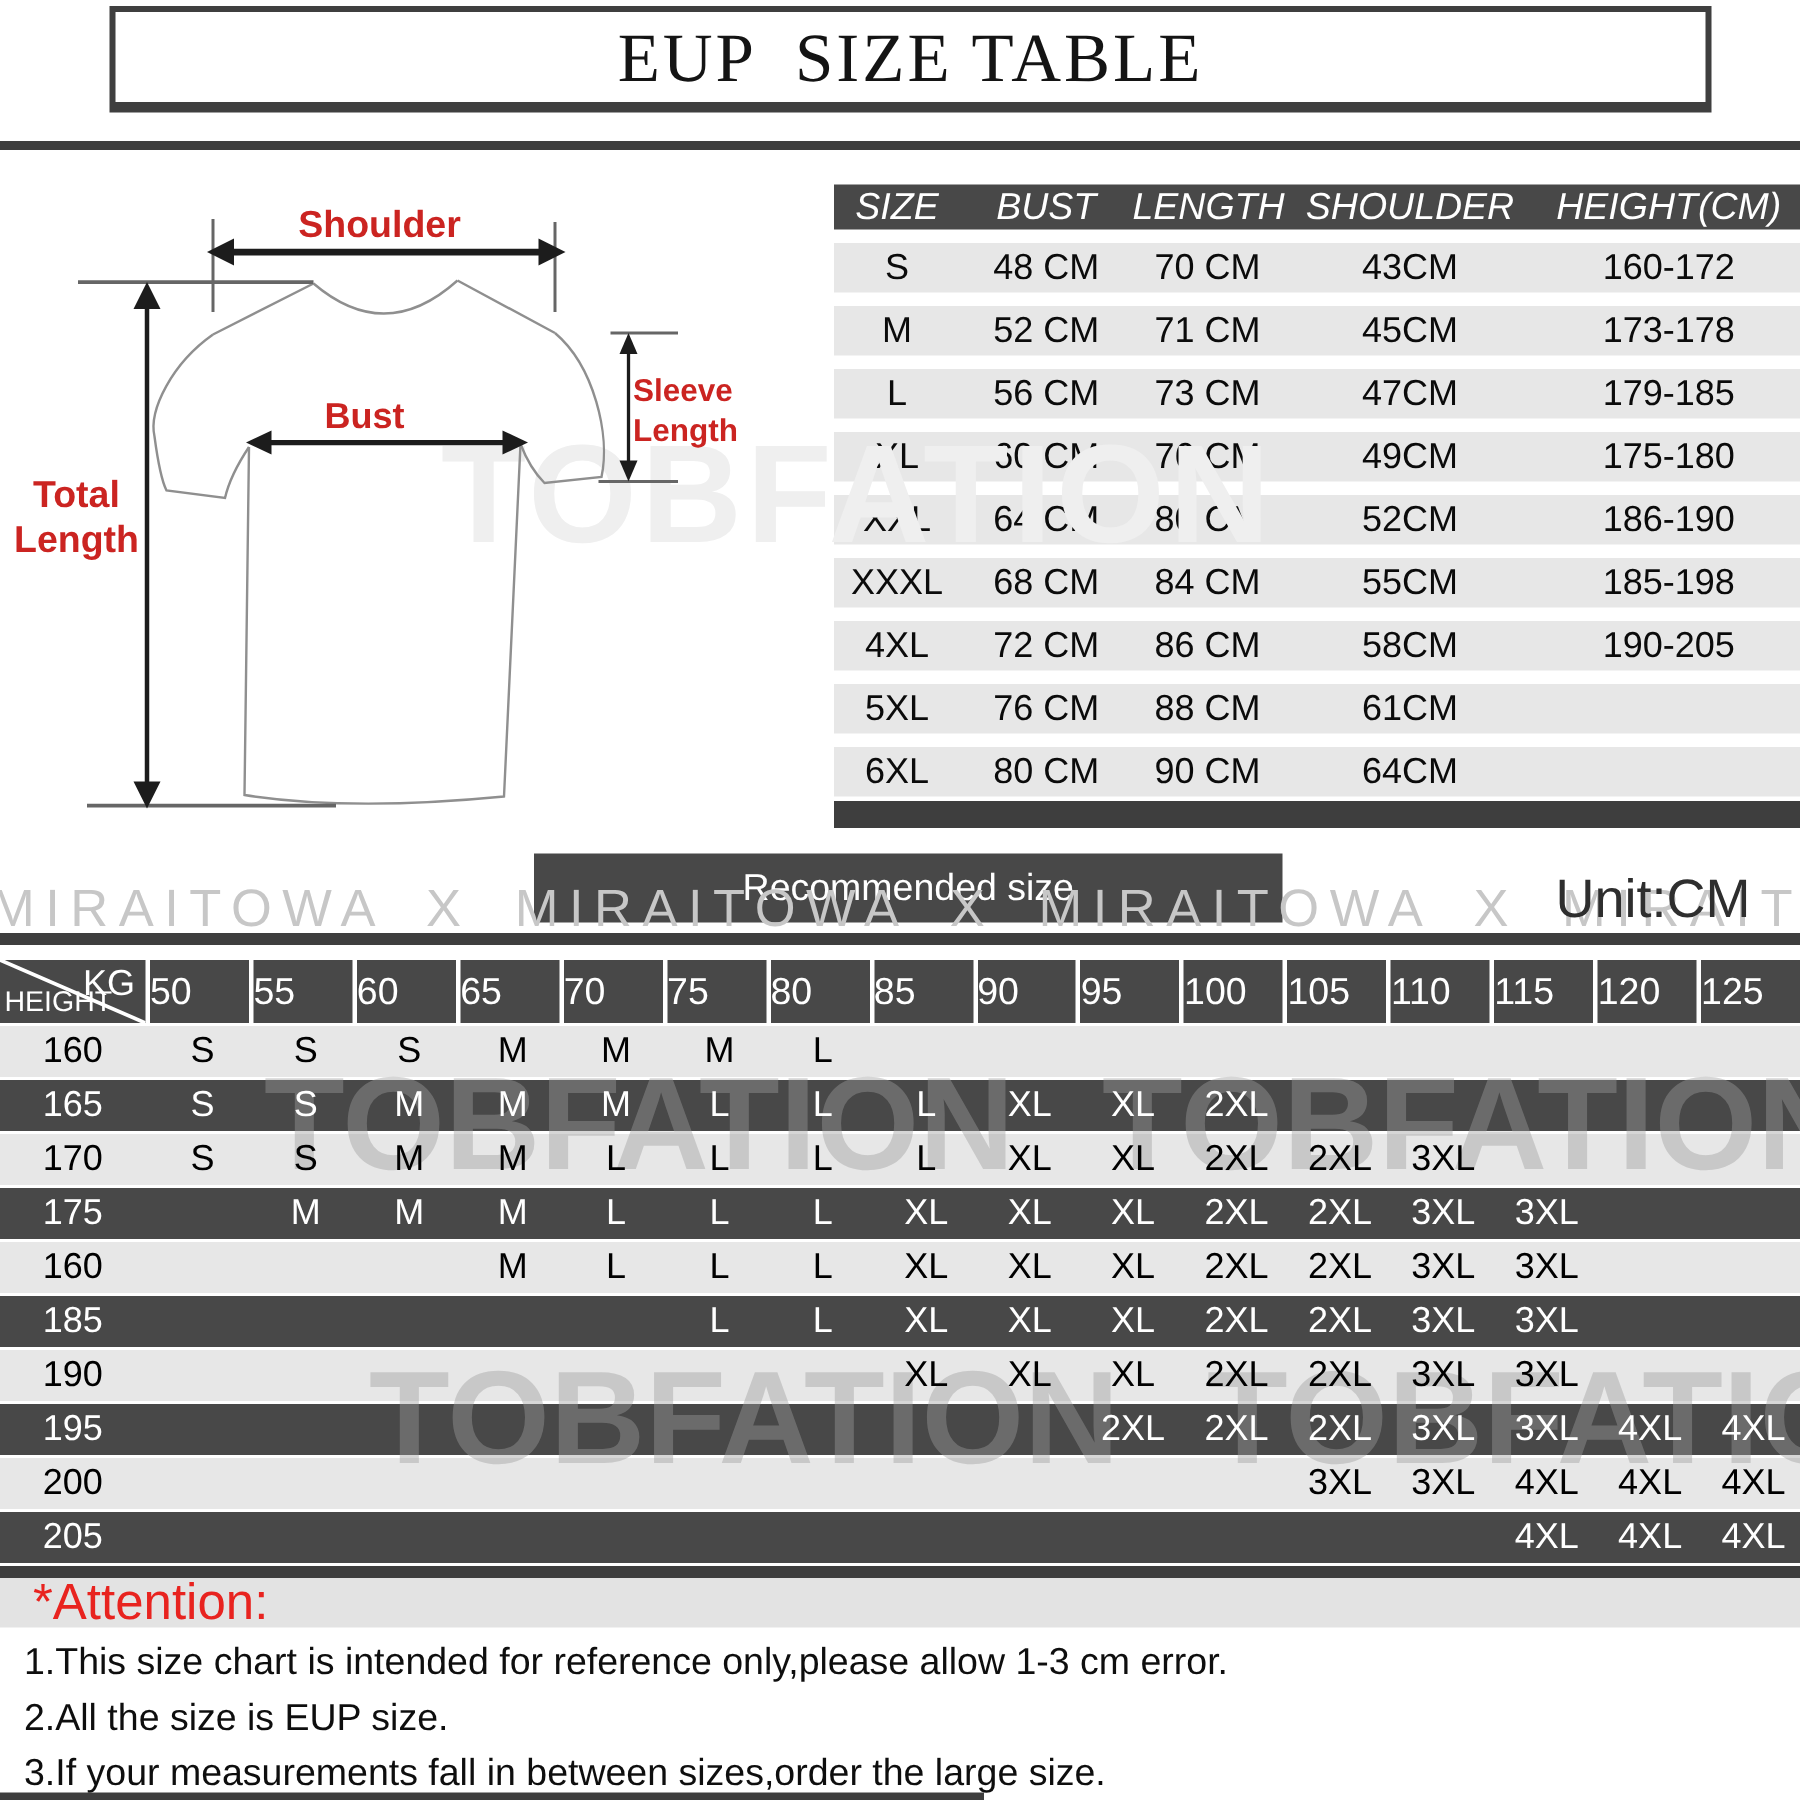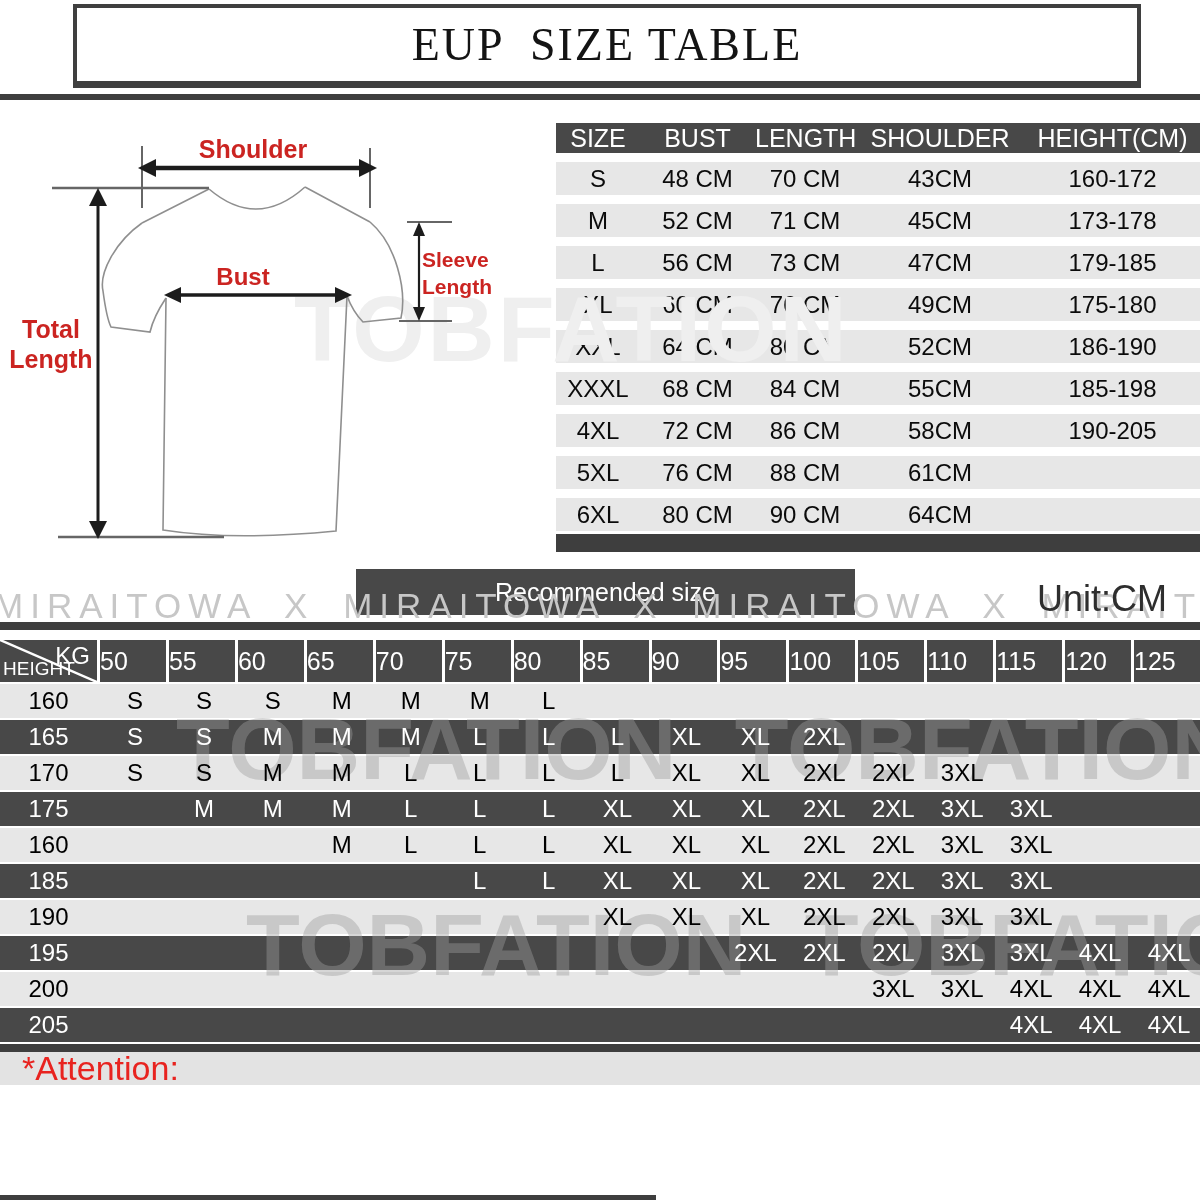--- a/index.html
+++ b/index.html
@@ -1,36 +1,36 @@
 <!DOCTYPE html>
 <html><head>
 <meta charset="utf-8">
 <style>
   html,body{margin:0;padding:0;background:#fff;}
   .canvas{position:relative;width:1200px;height:1200px;background:#ffffff;
           font-family:"Liberation Sans",sans-serif;overflow:hidden;color:#111;}
 
   
-  .title-box{position:absolute;left:73px;top:4px;width:1068px;height:84px;box-sizing:border-box;
+  .title-box{position:absolute;left:73px;top:4px;width:1068px;height:71px;box-sizing:border-box;
              border:4px solid #3f3f3f;border-bottom-width:7px;display:flex;align-items:center;justify-content:center;}
   .title-text{font-family:"Liberation Serif",serif;font-size:46px;letter-spacing:2px;white-space:pre;color:#141414;}
   .top-bar{position:absolute;left:0;top:94px;width:1200px;height:6px;background:#3e3e3e;}
 
   
   .diagram{position:absolute;left:0;top:110px;width:556px;height:448px;z-index:2;}
   .shirt{stroke:#8f8f8f;stroke-width:1.6;fill:none;}
   .measure{stroke:#1c1c1c;}
   .guide{stroke:#666;}
   .ahead{fill:#1c1c1c;stroke:none;}
   .red-label{fill:#cb2421;font-family:"Liberation Sans",sans-serif;font-weight:bold;}
 
   
   .size-table{position:absolute;left:556px;top:123px;width:644px;z-index:0;}
   .st-header{display:grid;grid-template-columns:84px 115px 100px 170px 175px;background:#484848;height:30px;line-height:30px;}
-  .st-header span{color:#fff;font-size:25px;text-align:center;}
+  .st-header span{color:#fff;font-size:25px;text-align:center;font-style:italic;}
   .st-row{display:grid;grid-template-columns:84px 115px 100px 170px 175px;background:#e7e7e7;height:33px;line-height:33px;margin-top:9px;}
   .st-row span{font-size:24px;text-align:center;color:#0b0b0b;position:relative;z-index:2;}
   .st-bottom-bar{margin-top:3px;height:18px;background:#3e3e3e;}
 
   
   .rec-bar{position:absolute;left:356px;top:569px;width:499px;height:46px;background:#484848;
            color:#fff;font-size:25px;text-align:center;line-height:46px;z-index:2;}
   .brand-watermark{position:absolute;left:-6px;top:586px;width:1212px;height:40px;overflow:hidden;white-space:nowrap;
            font-size:35px;color:#c7c7c7;letter-spacing:7px;word-spacing:12px;z-index:3;}
   .unit-label{position:absolute;left:1037px;top:578px;font-size:36px;color:#2e2e2e;z-index:4;}
@@ -406,19 +406,24 @@
           <span></span>
           <span>4XL</span>
           <span>4XL</span>
           <span>4XL</span>
         </div>
       </div>
   </div>
   <div class="rec-bottom-bar"></div>
 
   <div class="attention-band">*Attention:</div>
+  <div class="notes">
+    <div class="note-line">1.This size chart is intended for reference only,please allow 1-3 cm error.</div>
+    <div class="note-line">2.All the size is EUP size.</div>
+    <div class="note-line">3.If your measurements fall in between sizes,order the large size.</div>
+  </div>
   <div class="bottom-bar"></div>
 
   <div class="wm wm-diagram">TOBFATION</div>
   <div class="wm wm-table1">TOBFATION TOBFATION</div>
   <div class="wm wm-table2">TOBFATION TOBFATION</div>
 
 </div>
 
 </body></html>

